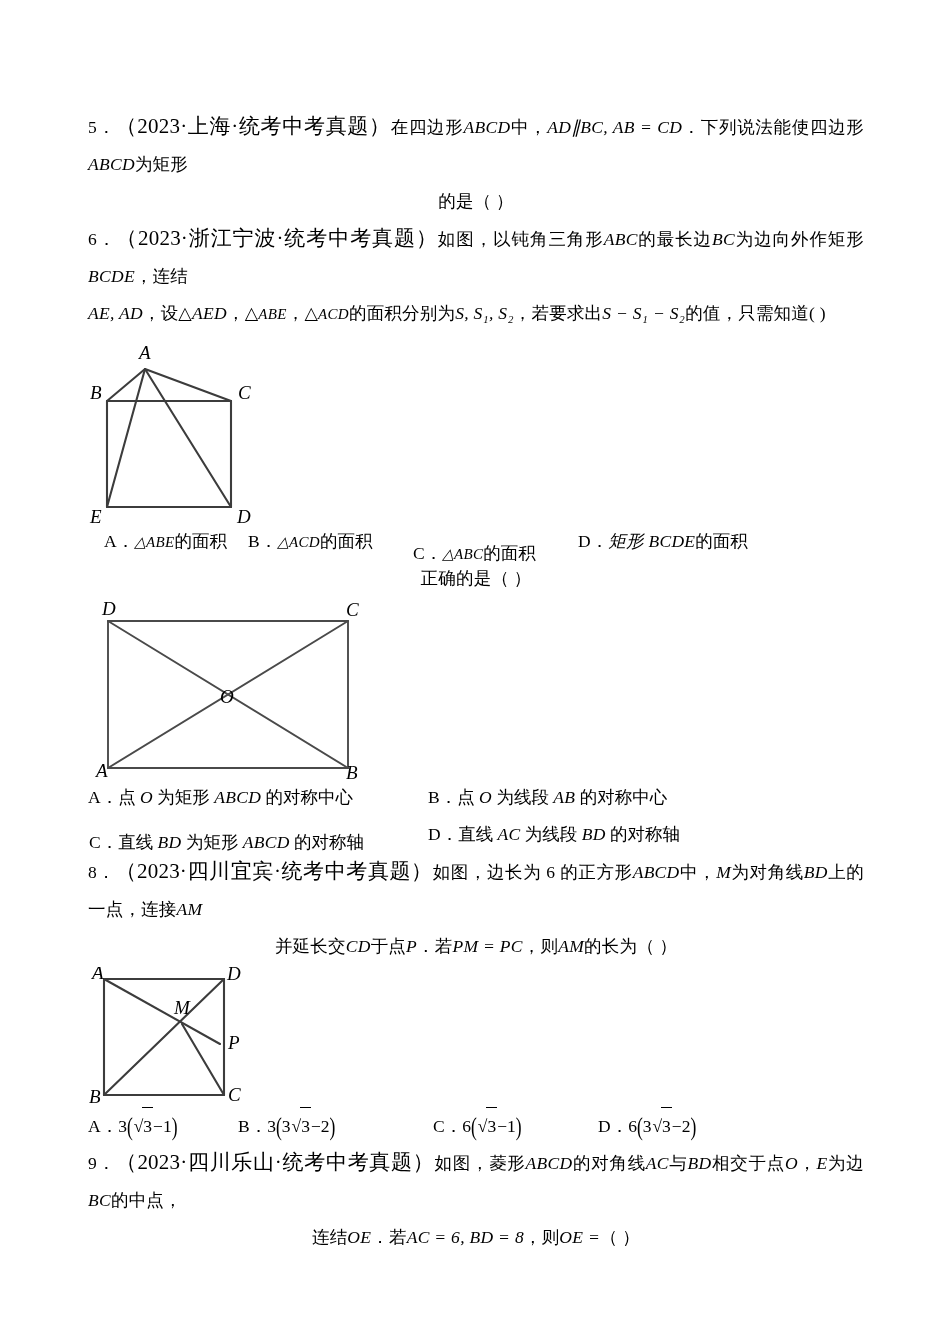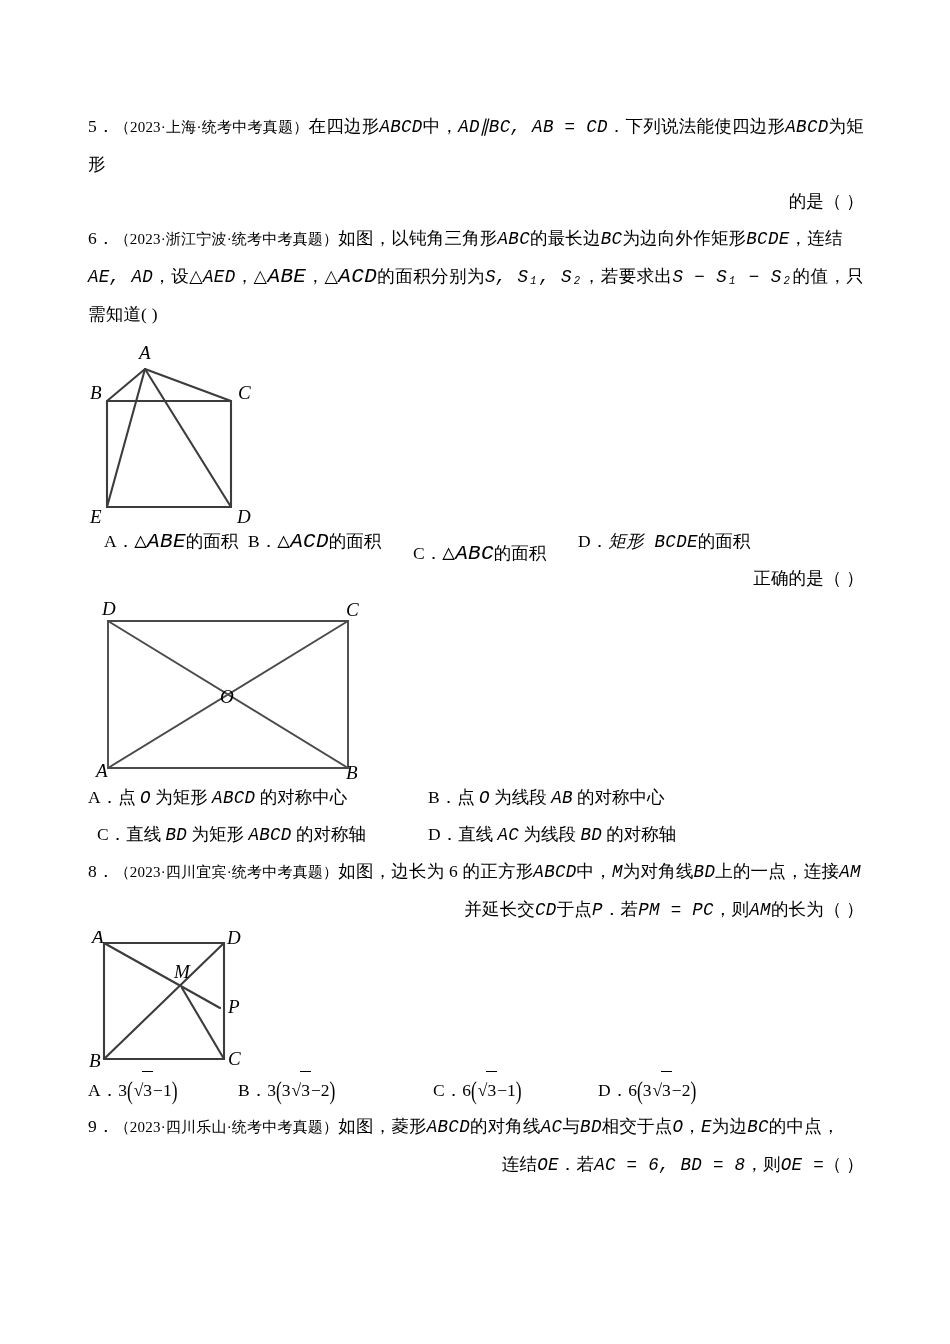--- a/index.html
+++ b/index.html
@@ -27,29 +27,29 @@
     top: 108px;
     width: 776px;
   }
   .qline {
     font-size: 17.5px;
     line-height: 37px;
     text-align: justify;
     text-justify: inter-character;
     letter-spacing: 0.2px;
   }
-  .qline.nojust { text-align: right; }
+  .qline.nojust { text-align: center; }
   .mi {
-    font-family: Liberation Mono, monospace;
+    font-family: Liberation Serif, serif;
     font-style: italic;
     font-size: 17.5px;
     letter-spacing: 0.3px;
   }
-  .mi.sm { font-size: 21px; }
-  .src { font-size: 15px; }
+  .mi.sm { font-size: 15px; }
+  .src { font-size: 21px; }
   .opts {
     font-size: 17.5px;
     line-height: 37px;
     position: relative;
     white-space: nowrap;
   }
   .opt-lbl { font-style: normal; }
   .figwrap {
     position: relative;
     width: 776px;
@@ -150,21 +150,21 @@
         <text class="flabel" x="132" y="104" font-size="17">O</text>
       </svg>
     </div>
 
     <div class="opts">
       <span style="position:absolute; left:0px;"><span class="opt-lbl">A．</span><span>点 </span><span class="mi">O</span><span> 为矩形 </span><span class="mi">ABCD</span><span> 的对称中心</span></span>
       <span style="position:absolute; left:340px;"><span class="opt-lbl">B．</span><span>点 </span><span class="mi">O</span><span> 为线段 </span><span class="mi">AB</span><span> 的对称中心</span></span>
       &nbsp;
     </div>
     <div class="opts">
-      <span style="position:absolute; left:9px;"><span class="opt-lbl">C．</span><span>直线 </span><span class="mi">BD</span><span> 为矩形 </span><span class="mi">ABCD</span><span> 的对称轴</span></span>
+      <span style="position:absolute; left:1px;margin-top:8px;"><span class="opt-lbl">C．</span><span>直线 </span><span class="mi">BD</span><span> 为矩形 </span><span class="mi">ABCD</span><span> 的对称轴</span></span>
       <span style="position:absolute; left:340px;"><span class="opt-lbl">D．</span><span>直线 </span><span class="mi">AC</span><span> 为线段 </span><span class="mi">BD</span><span> 的对称轴</span></span>
       &nbsp;
     </div>
 
     <div class="qline">
       <span>8</span>．<span class="src">（2023·四川宜宾·统考中考真题）</span><span>如图，边长为 6 的正方形</span><span class="mi">ABCD</span><span>中，</span><span class="mi">M</span><span>为对角线</span><span class="mi">BD</span><span>上的一点，连接</span><span class="mi">AM</span>
     </div>
     <div class="qline nojust">
       <span>并延长交</span><span class="mi">CD</span><span>于点</span><span class="mi">P</span><span>．若</span><span class="mi">PM = PC</span><span>，则</span><span class="mi">AM</span><span>的长为（        ）</span>
     </div>

